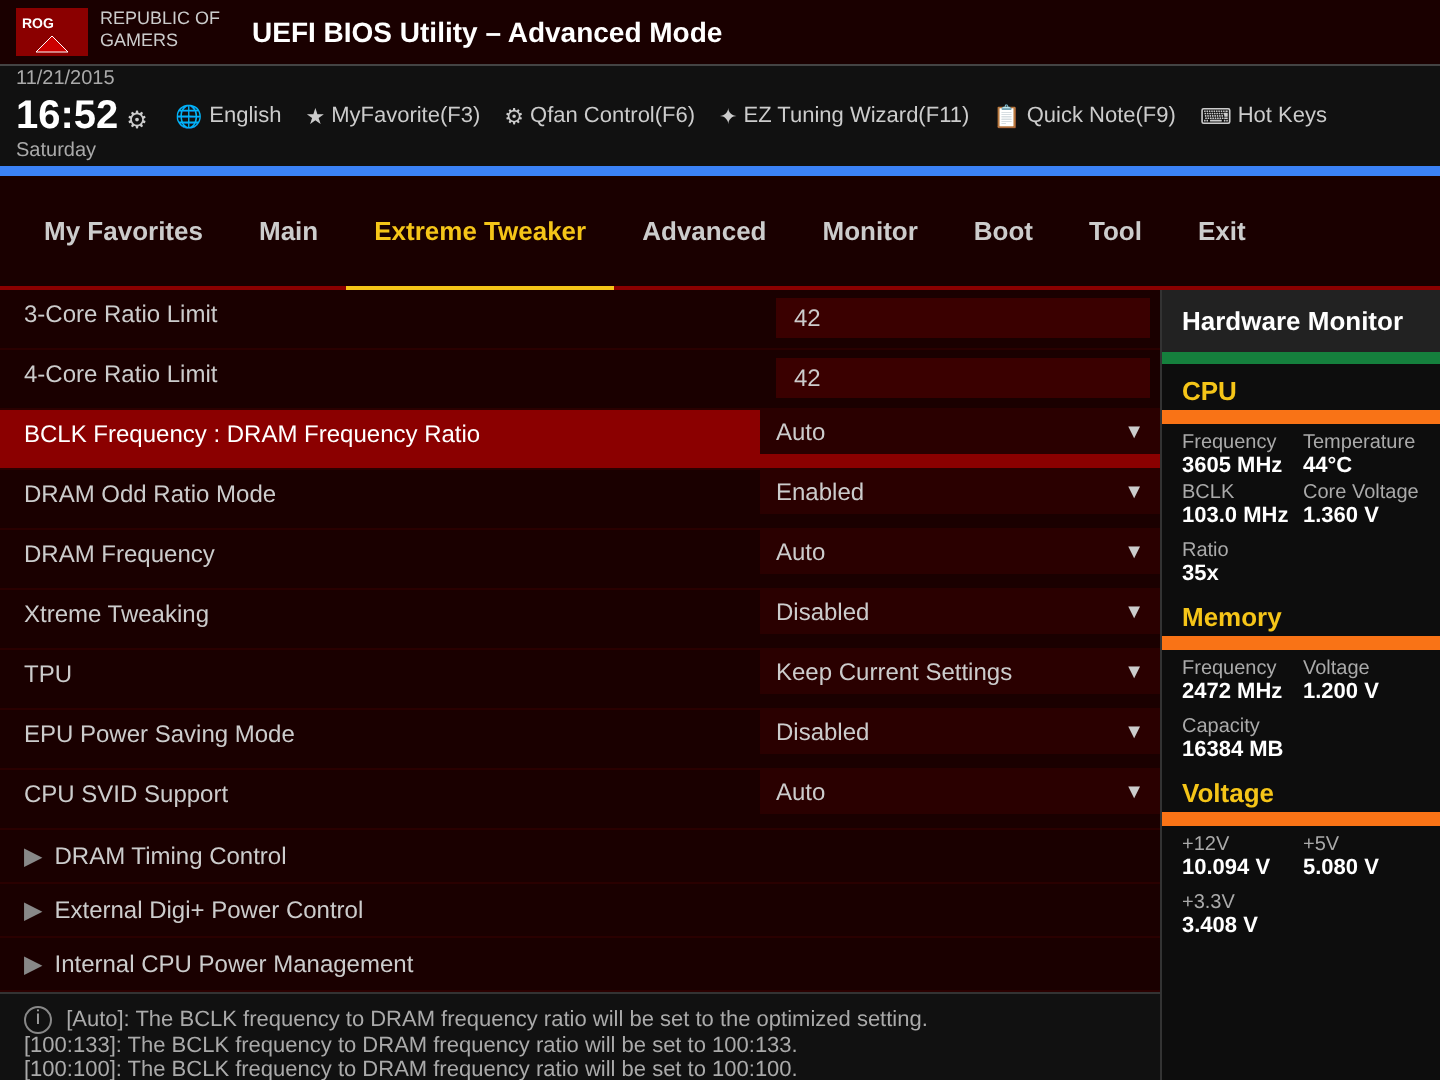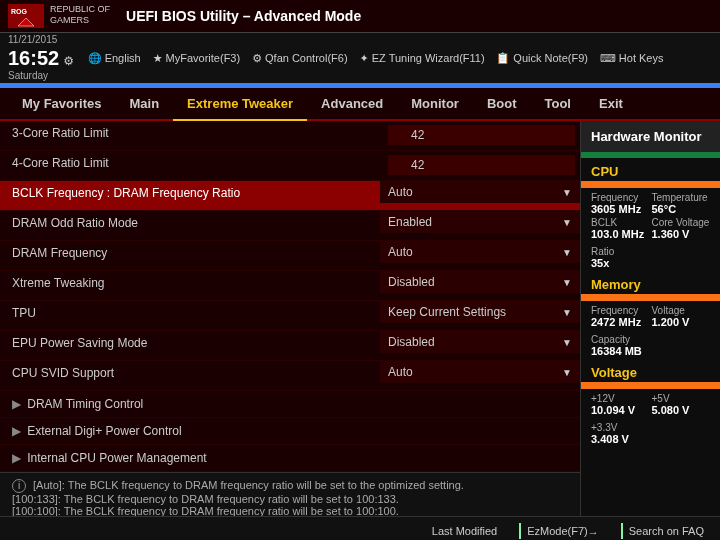--- a/index.html
+++ b/index.html
@@ -65,21 +65,21 @@
 
     
     .nav-tabs {
       background: #1a0000;
       display: flex;
       align-items: center;
       padding: 0 8px;
       border-bottom: 2px solid #8b0000;
     }
     .nav-tab {
-      padding: 8px 14px;
+      padding: 20px 14px;
       color: #ccc;
       cursor: pointer;
       font-size: 13px;
       font-weight: bold;
       white-space: nowrap;
     }
     .nav-tab.active {
       color: #f5c518;
       border-bottom: 2px solid #f5c518;
       margin-bottom: -2px;
@@ -129,21 +129,21 @@
       margin-right: 0;
     }
     .dropdown-arrow {
       color: #ccc;
       font-size: 10px;
     }
     .input-box {
       background: #3a0000;
       border: none;
       color: #ccc;
-      padding: 3px 23px;
+      padding: 3px 9px;
       width: 187px;
       font-size: 12px;
     }
 
     .collapsible-row {
       display: flex;
       align-items: center;
       padding: 6px 12px;
       border-bottom: 1px solid #2a0000;
       color: #ccc;
@@ -417,21 +417,21 @@
     <div class="hw-header">Hardware Monitor</div>
 
     <div class="hw-section-title">CPU</div>
     <div class="hw-grid">
       <div>
         <div class="hw-label">Frequency</div>
         <div class="hw-value">3605 MHz</div>
       </div>
       <div>
         <div class="hw-label">Temperature</div>
-        <div class="hw-value">56°C</div>
+        <div class="hw-value">44°C</div>
       </div>
       <div>
         <div class="hw-label">BCLK</div>
         <div class="hw-value">103.0 MHz</div>
       </div>
       <div>
         <div class="hw-label">Core Voltage</div>
         <div class="hw-value">1.360 V</div>
       </div>
     </div>

